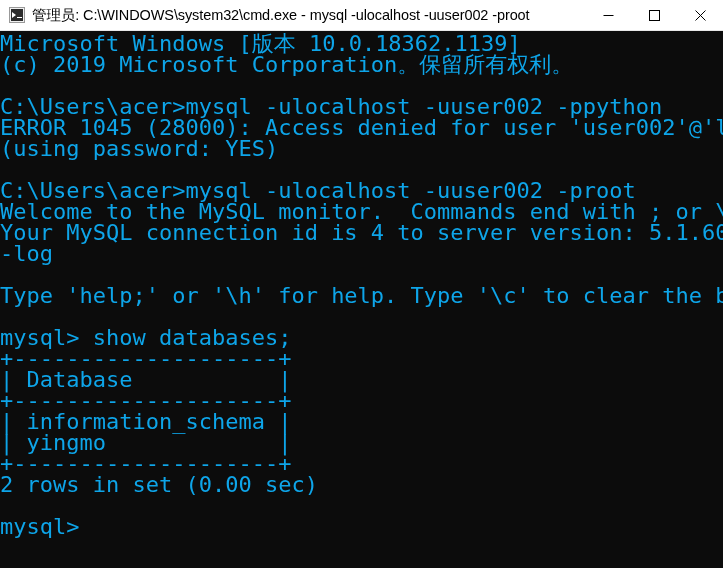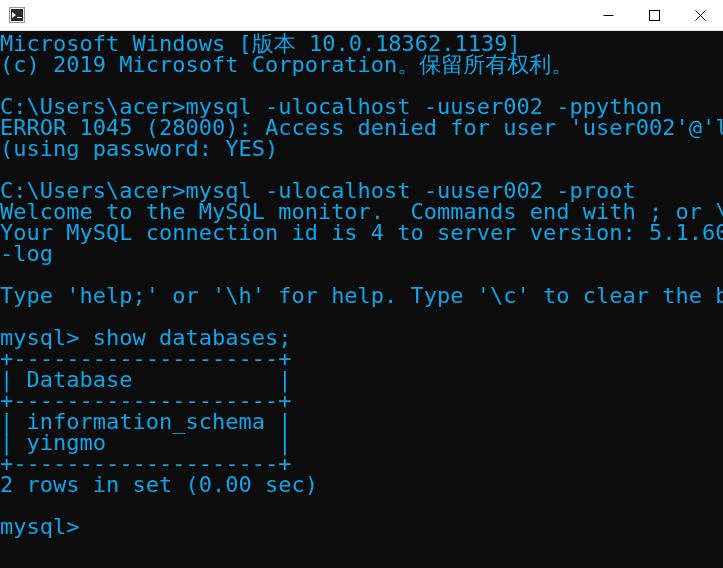--- a/index.html
+++ b/index.html
@@ -142,20 +142,21 @@
 <body>
 
 <div id="window">
 
   <div id="titlebar">
     <span id="app-icon">
       <span class="icon-screen"></span>
       <span class="icon-caret"></span>
       <span class="icon-underscore"></span>
     </span>
+    <span id="title-text">管理员: C:\WINDOWS\system32\cmd.exe - mysql  -ulocalhost -uuser002 -proot</span>
 
     <div id="window-controls">
       <button class="winctl" aria-label="Minimize">
         <svg width="11" height="11" viewBox="0 0 11 11">
           <line x1="0.5" y1="5.5" x2="10.5" y2="5.5" stroke="#000000" stroke-width="1"></line>
         </svg>
       </button>
       <button class="winctl" aria-label="Maximize">
         <svg width="11" height="11" viewBox="0 0 11 11">
           <rect x="0.5" y="0.5" width="10" height="10" fill="none" stroke="#000000" stroke-width="1"></rect>

